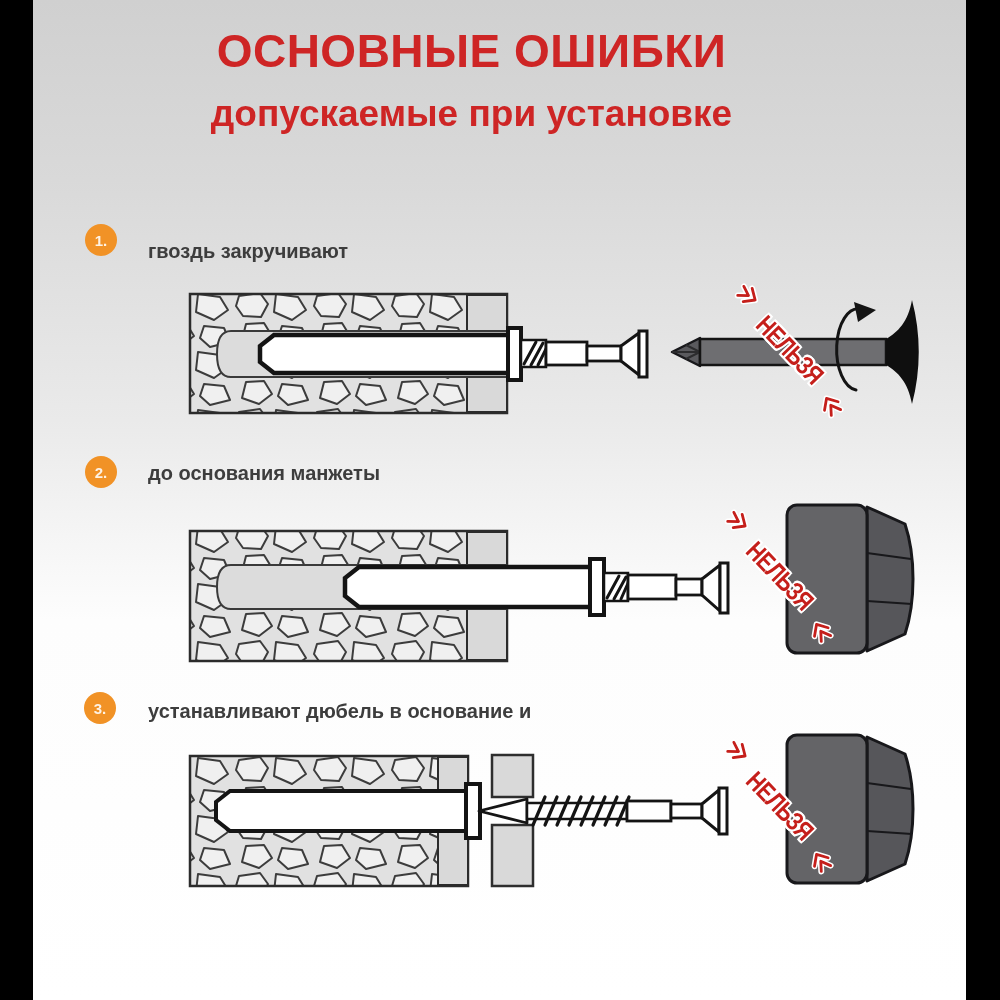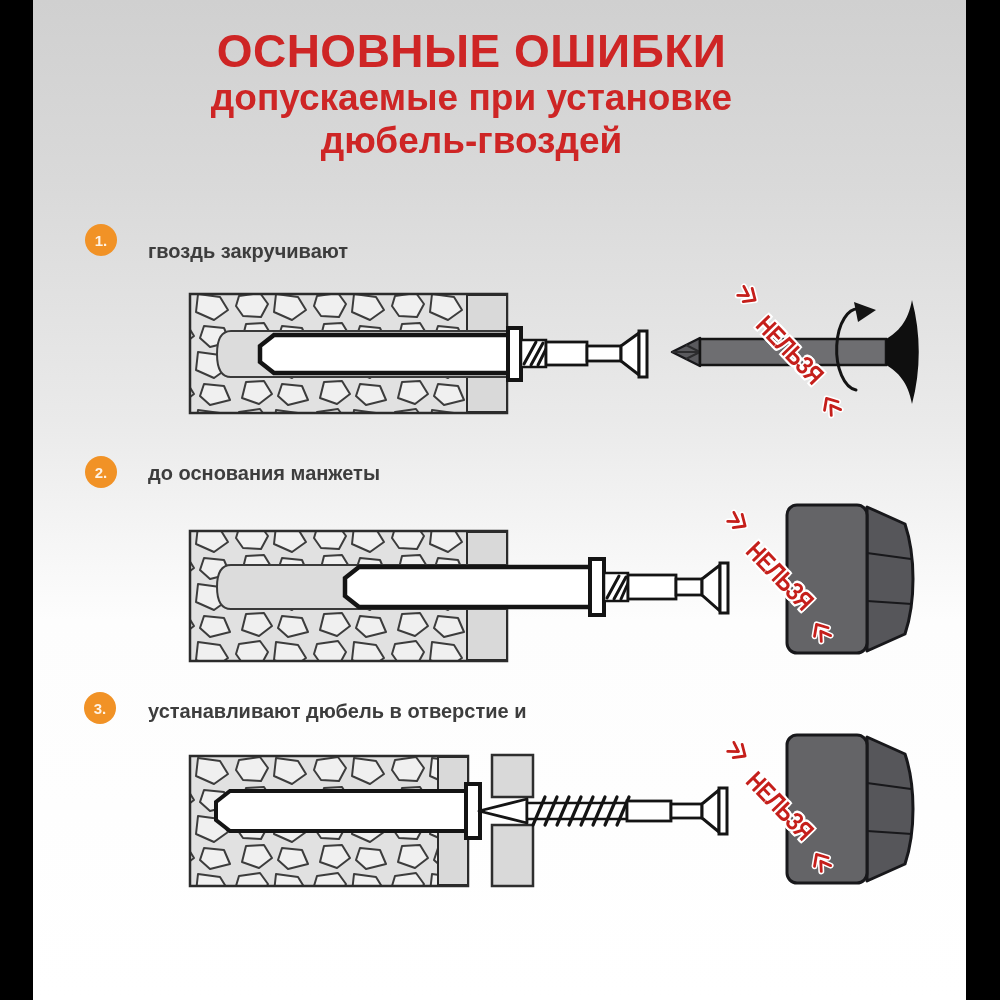--- a/index.html
+++ b/index.html
@@ -5,21 +5,21 @@
   html,body{margin:0;padding:0;}
   body{width:1000px;height:1000px;overflow:hidden;font-family:"Liberation Sans",sans-serif;}
   #stage{position:relative;width:996px;height:1000px;
          background:linear-gradient(180deg,#d0d0d0 0%,#d9d9d9 18%,#eaeaea 42%,#fdfdfd 62%,#ffffff 100%);}
   .side-bar{position:absolute;top:0;height:1000px;background:#000;}
   #bar-left{left:0;width:33px;}
   #bar-right{left:966px;width:34px;}
 
   .header{position:absolute;left:33px;width:933px;top:26px;text-align:center;padding-right:56px;box-sizing:border-box;}
   .title{font-size:46px;line-height:50px;font-weight:bold;color:#ce2525;letter-spacing:.5px;}
-  .subtitle{font-size:37px;line-height:43px;font-weight:bold;color:#ce2525;}
+  .subtitle{font-size:37px;line-height:43px;font-weight:bold;color:#ce2525;margin-top:16px;}
 
   .badge{position:absolute;width:32px;height:32px;border-radius:50%;background:#f19226;
          color:rgba(255,255,255,.88);font-size:15px;font-weight:bold;
          display:flex;align-items:center;justify-content:center;}
   .item-text{position:absolute;left:148px;font-size:20px;line-height:31px;font-weight:bold;color:#3d3d3d;white-space:nowrap;}
 
   .illu{position:absolute;}
 
   .forbidden{position:absolute;width:180px;height:40px;display:flex;align-items:center;justify-content:center;
              transform:rotate(46deg);}
@@ -35,21 +35,20 @@
 <body>
 
 <div id="stage">
 
   <div id="bar-left" class="side-bar"></div>
   <div id="bar-right" class="side-bar"></div>
 
   <div class="header">
     <div class="title">ОСНОВНЫЕ ОШИБКИ</div>
     <div class="subtitle">допускаемые при установке</div>
-    <div class="subtitle">дюбель-гвоздей</div>
   </div>
 
   <div class="badge" style="left:85px;top:224px;">
     <span>1.</span>
   </div>
   <div class="item-text" style="top:236px;">
     <div>гвоздь закручивают</div>
   </div>
 
   <svg class="illu" style="left:150px;top:272px;" width="800" height="172" viewBox="150 272 800 172">
@@ -171,21 +170,21 @@
         <path d="M3,6 L12,11 L3,17 M11,3 L20,11 L11,19" stroke="#ffffff" stroke-width="6"></path>
         <path d="M3,6 L12,11 L3,17 M11,3 L20,11 L11,19" stroke="#c51f1b" stroke-width="2.8"></path>
       </g>
     </svg>
   </div>
 
   <div class="badge" style="left:84px;top:692px;">
     <span>3.</span>
   </div>
   <div class="item-text" style="top:696px;">
-    <div>устанавливают дюбель в отверстие и</div>
+    <div>устанавливают дюбель в основание и</div>
   </div>
 
   <svg class="illu" style="left:150px;top:725px;" width="800" height="175" viewBox="150 725 800 175">
     <defs>
       <pattern id="stones3" width="78" height="58" patternUnits="userSpaceOnUse">
         <rect width="78" height="58" fill="#e1e1e1"></rect>
         <g fill="#f0f0f0" stroke="#3c3c3c" stroke-width="2" stroke-linejoin="round">
           <path d="M5,6 L26,3 L34,14 L27,27 L9,26 L2,16 Z"></path>
           <path d="M42,4 L64,7 L72,20 L58,30 L40,22 Z"></path>
           <path d="M12,34 L30,33 L38,46 L25,56 L8,50 Z"></path>

